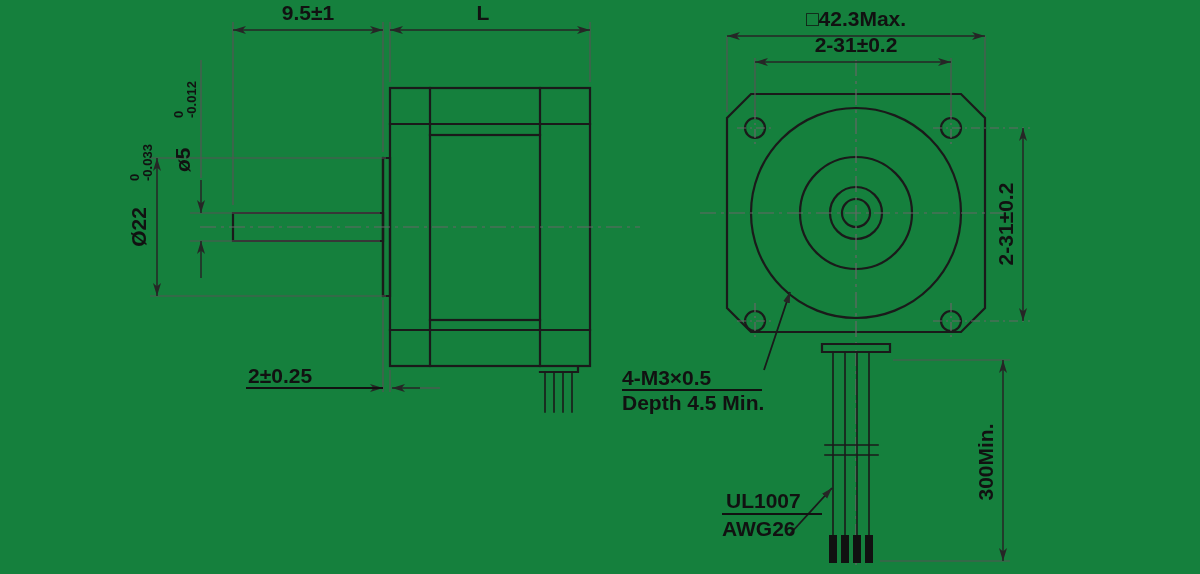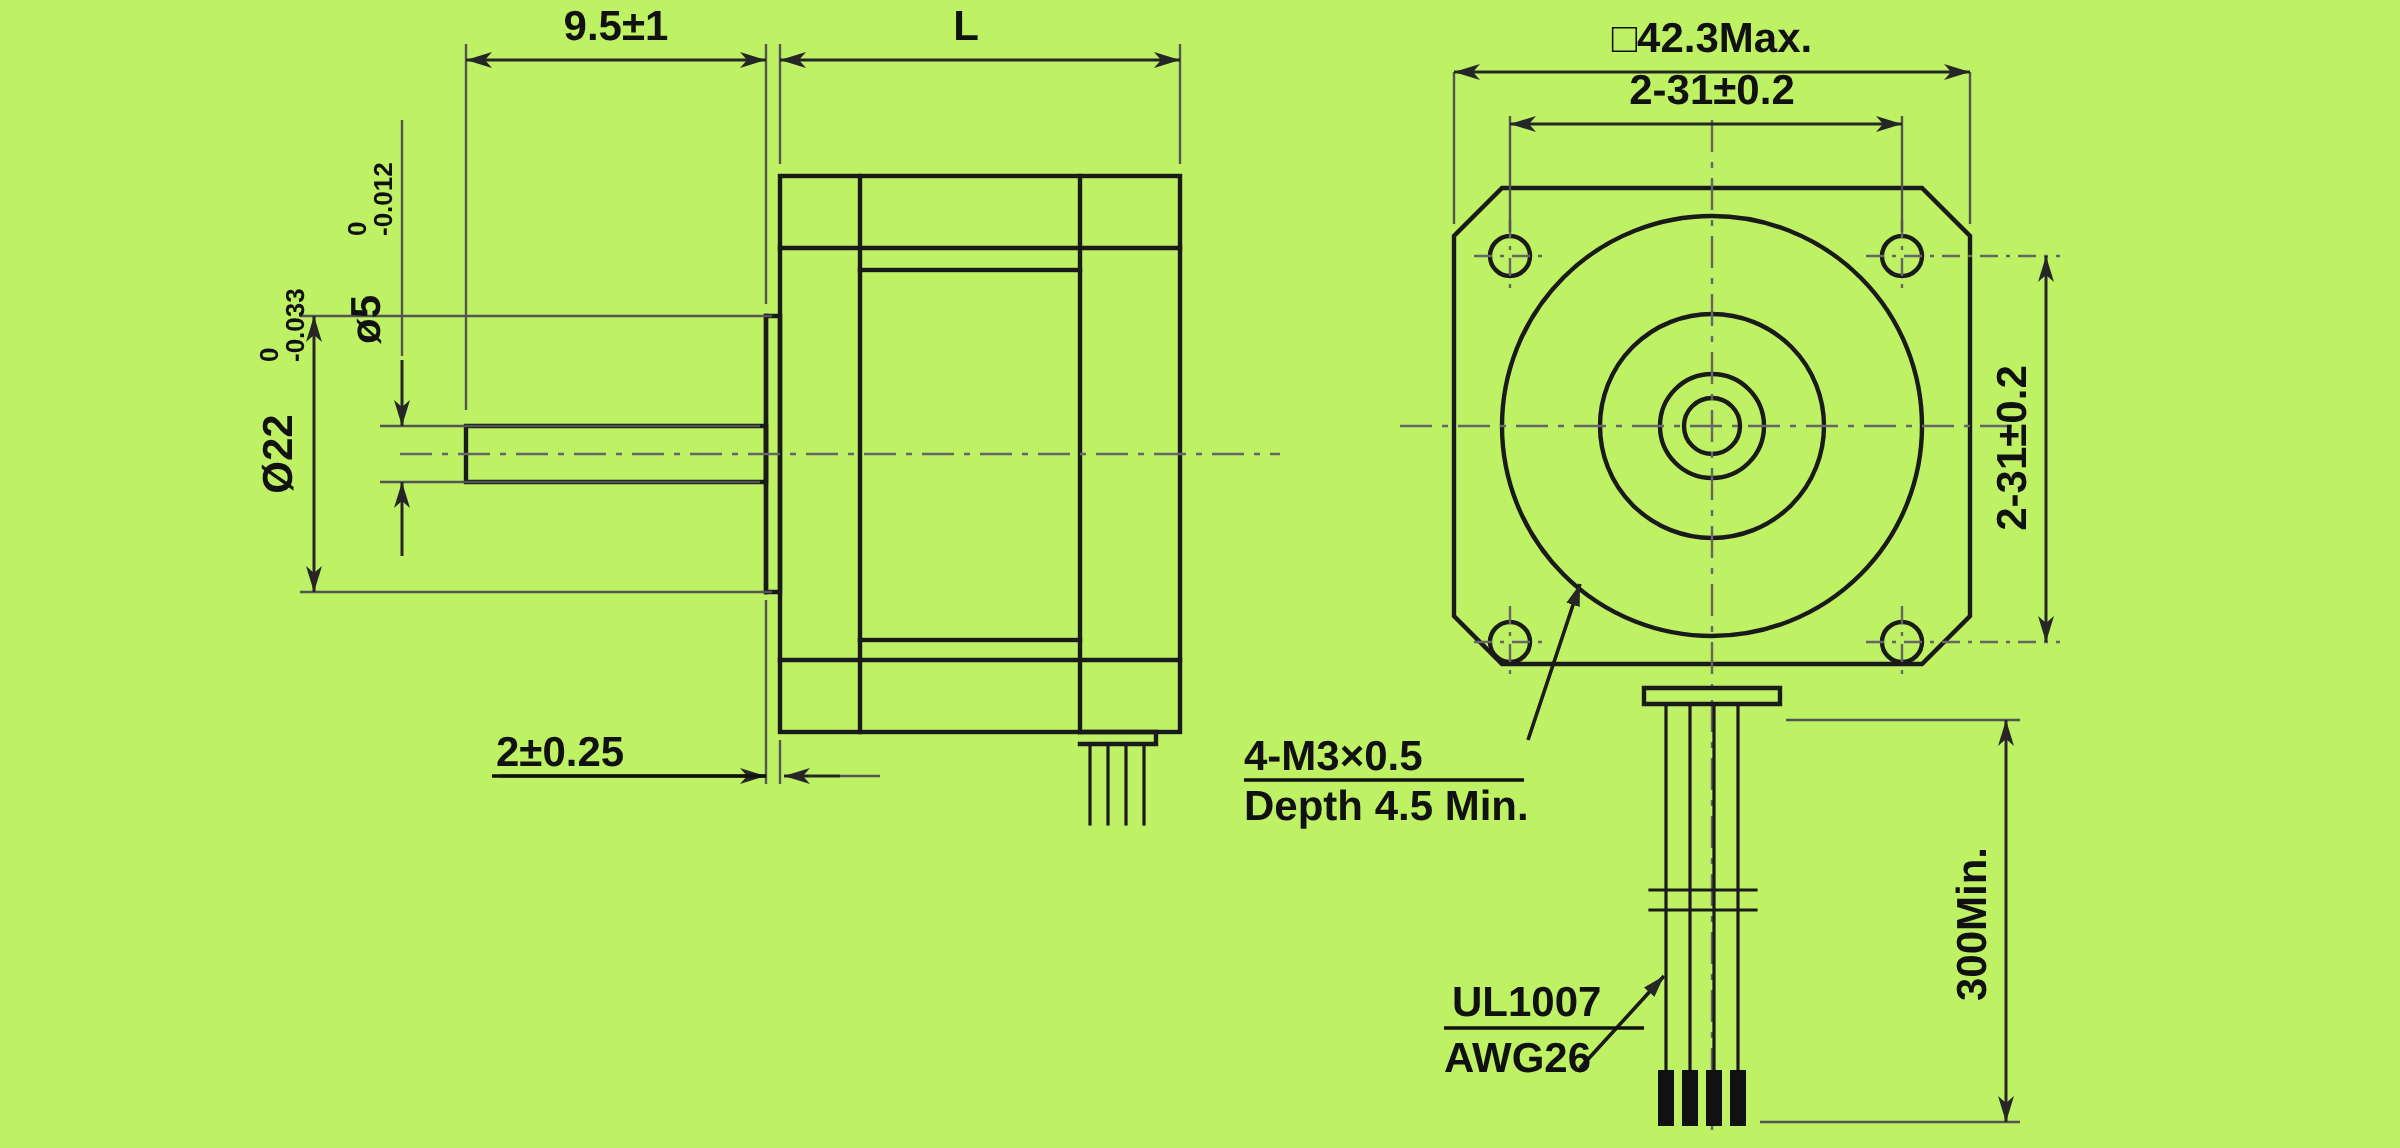--- a/index.html
+++ b/index.html
@@ -7,21 +7,21 @@
     padding: 0;
     background: #ffffff;
   }
   body {
     font-family: "Liberation Sans", sans-serif;
   }
   #drawing-root {
     position: relative;
     width: 1200px;
     height: 574px;
-    background: #bef264;
+    background: #15803d;
     overflow: hidden;
   }
   svg#drawing-svg {
     position: absolute;
     left: 0;
     top: 0;
     width: 1200px;
     height: 574px;
   }
   .part-line {

